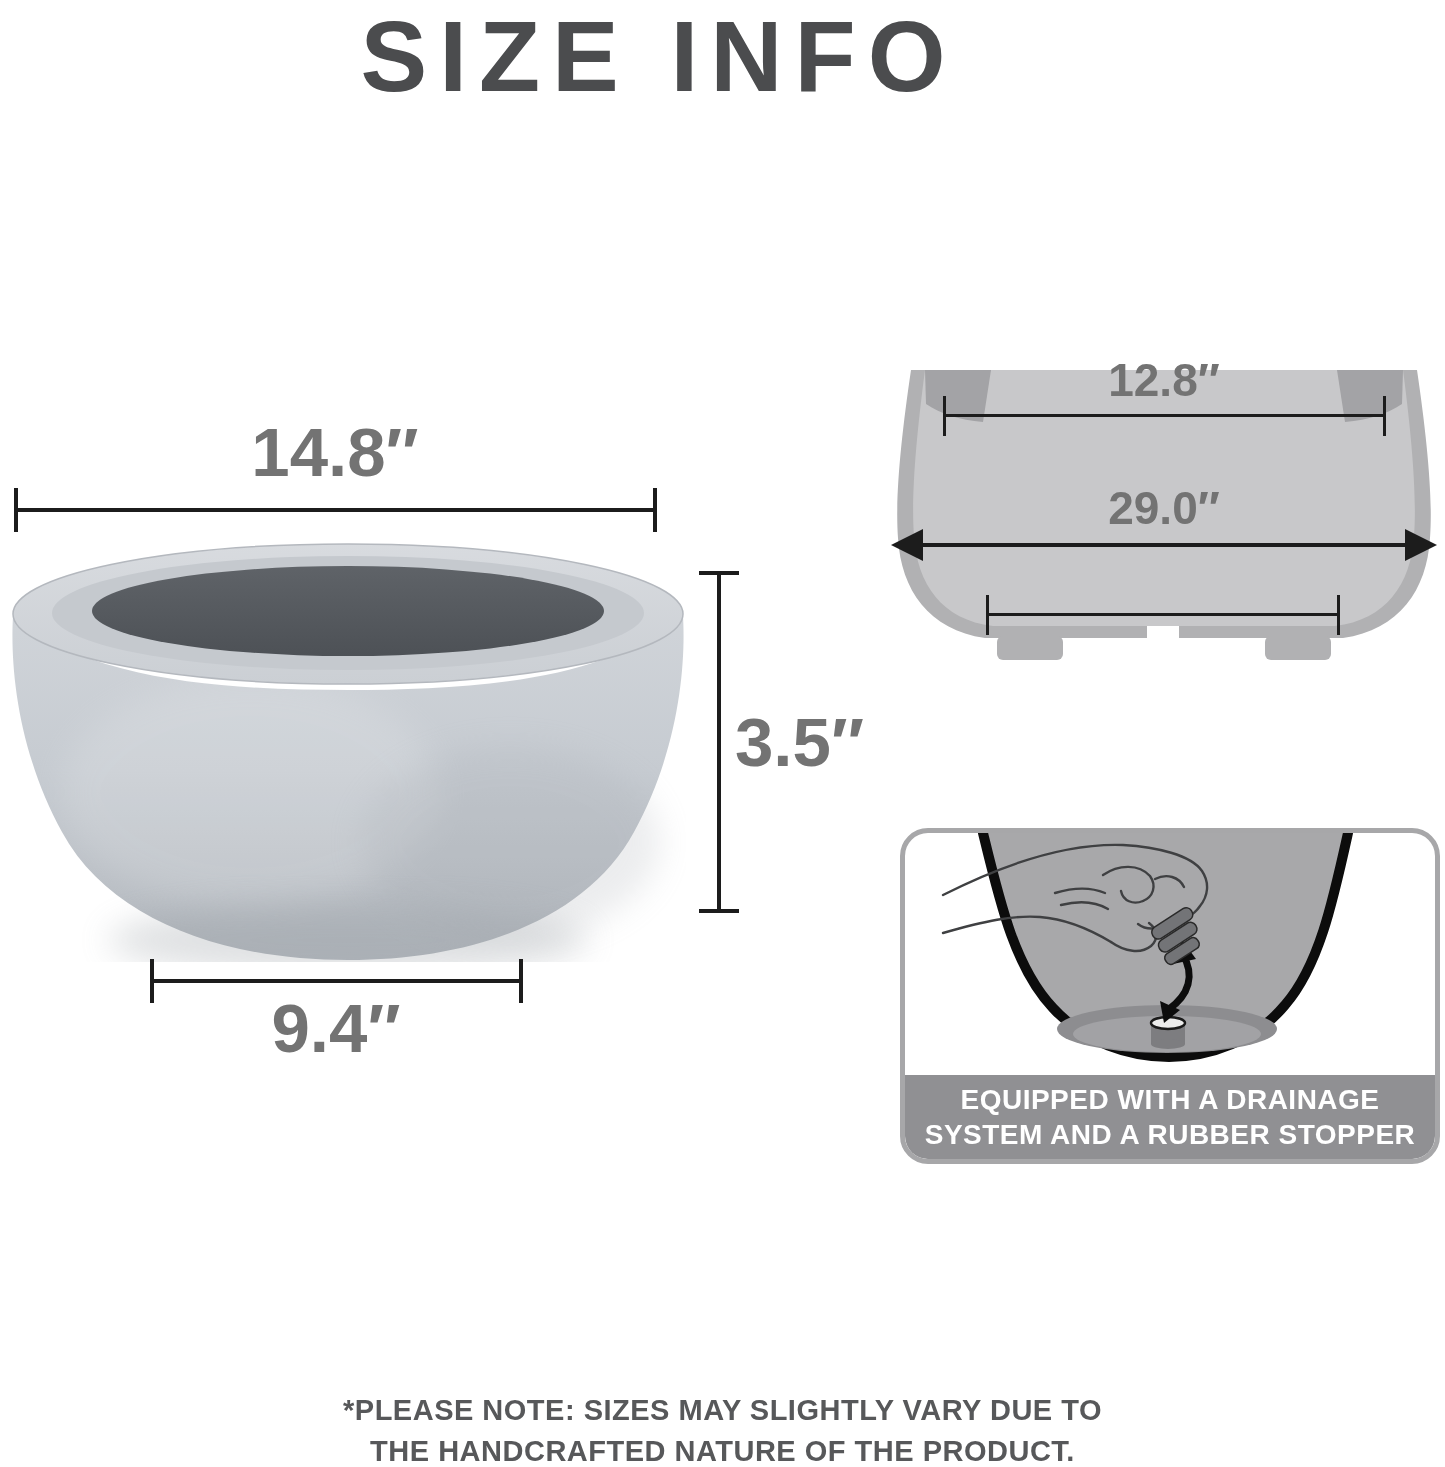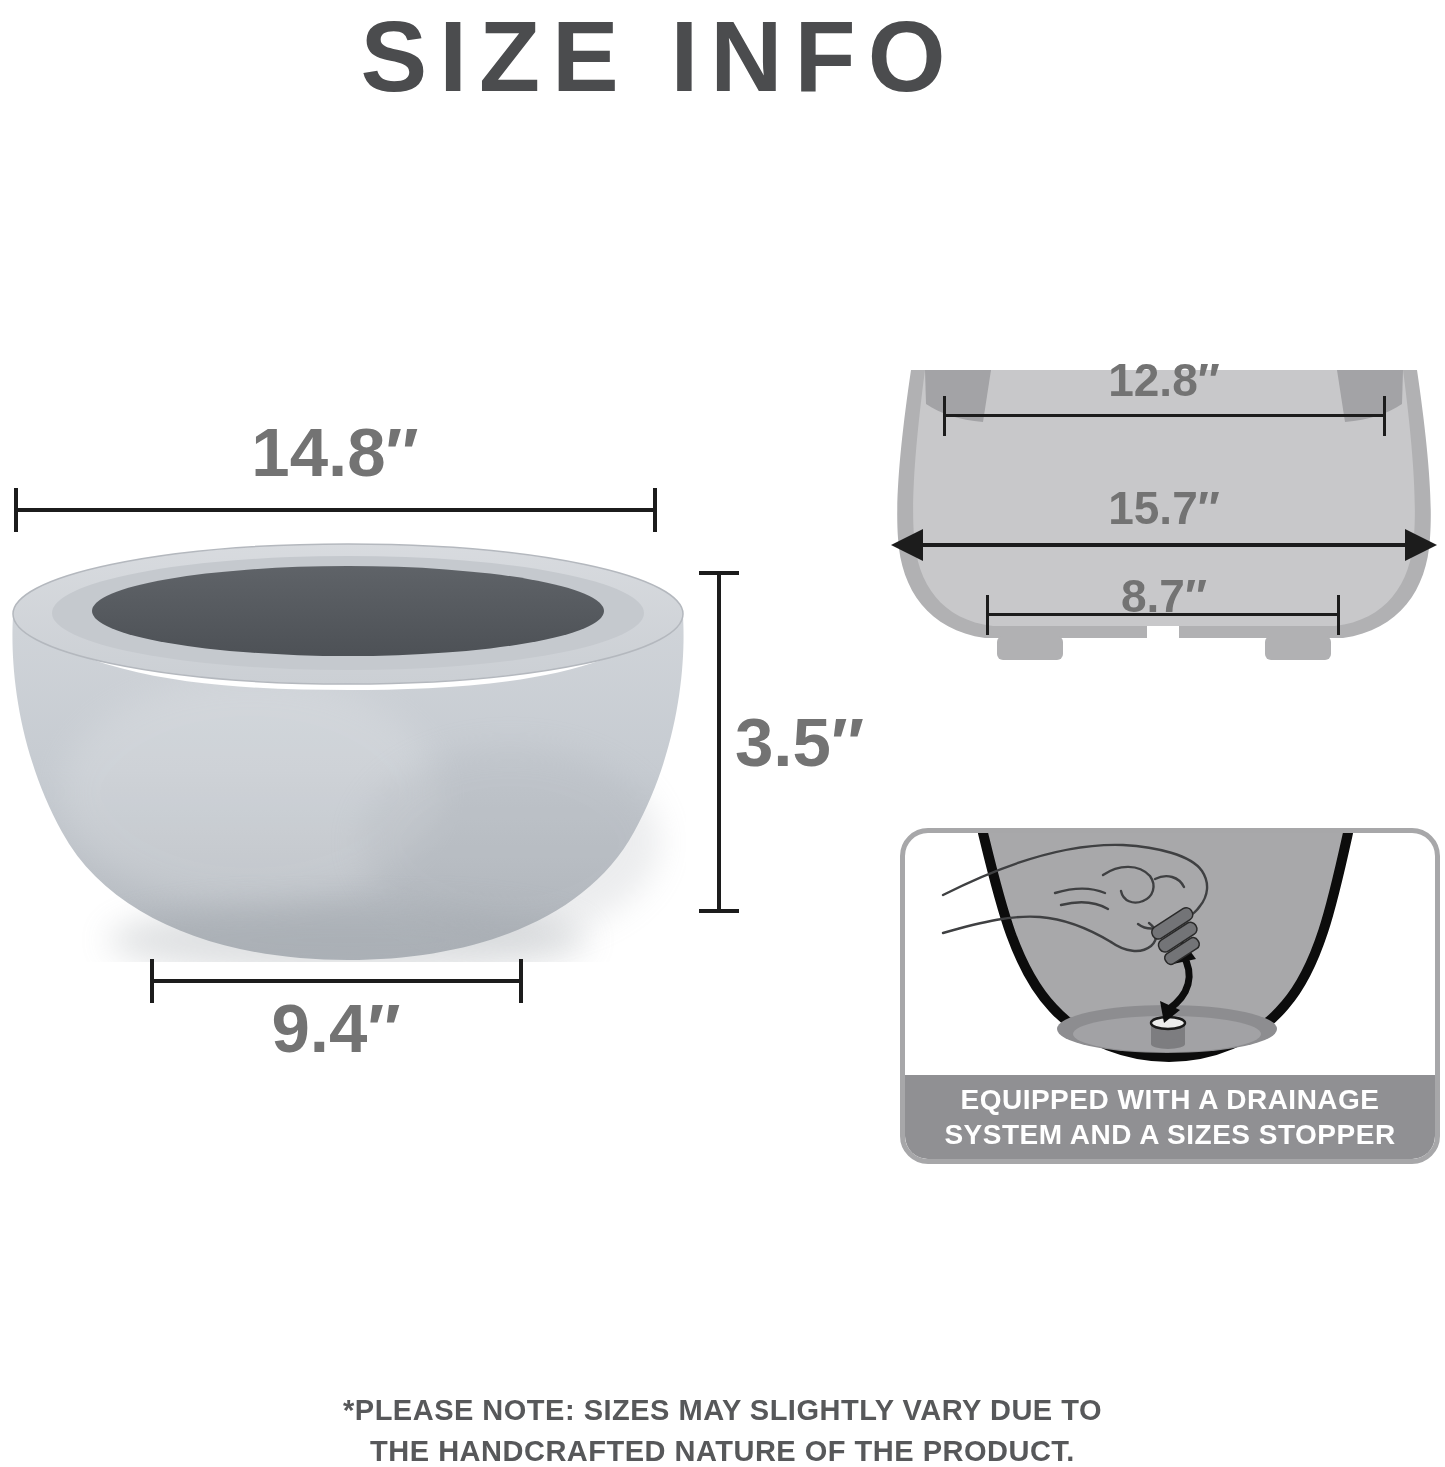--- a/index.html
+++ b/index.html
@@ -150,26 +150,25 @@
     <rect x="374" y="268" width="66" height="24" rx="6" fill="#b1b1b3"></rect>
 
     <rect x="256" y="258" width="32" height="14" fill="#ffffff"></rect>
   </svg>
 
   <div class="dim-label small" style="left:939px;top:356px;width:450px;">12.8″</div>
   <div class="hline thin" style="left:943px;top:414px;width:443px;"></div>
   <div class="tick-v thin" style="left:943px;top:396px;"></div>
   <div class="tick-v thin" style="left:1383px;top:396px;"></div>
 
-  <div class="dim-label small" style="left:939px;top:484px;width:450px;">15.7″</div>
+  <div class="dim-label small" style="left:939px;top:484px;width:450px;">29.0″</div>
   <div class="hline" style="left:905px;top:543px;width:518px;"></div>
   <div class="arrow-left" style="left:891px;top:529px;"></div>
   <div class="arrow-right" style="left:1405px;top:529px;"></div>
 
-  <div class="dim-label small" style="left:939px;top:572px;width:450px;">8.7″</div>
   <div class="hline thin" style="left:986px;top:613px;width:354px;"></div>
   <div class="tick-v thin" style="left:986px;top:595px;"></div>
   <div class="tick-v thin" style="left:1337px;top:595px;"></div>
 
   <div class="drain-box">
     <svg class="drain-art" viewBox="0 0 530 242" aria-hidden="true">
 
       <path d="M 78 0
                C 95 70, 110 135, 148 175
                C 180 210, 225 224, 264 224
@@ -206,21 +205,21 @@
       </g>
 
       <g stroke="#2a2a2a" stroke-width="1.5">
         <rect x="244" y="84" width="46" height="13" rx="6" fill="#737477" transform="rotate(-33 267 90)"></rect>
         <rect x="251" y="98" width="43" height="13" rx="6" fill="#737477" transform="rotate(-33 272 104)"></rect>
         <rect x="258" y="112" width="38" height="12" rx="5" fill="#737477" transform="rotate(-33 277 118)"></rect>
       </g>
     </svg>
     <div class="drain-caption">
       <span>EQUIPPED WITH A DRAINAGE</span>
-      <span>SYSTEM AND A SIZES STOPPER</span>
+      <span>SYSTEM AND A RUBBER STOPPER</span>
     </div>
   </div>
 
   <div class="footnote">
     <div>*PLEASE NOTE: SIZES MAY SLIGHTLY VARY DUE TO</div>
     <div>THE HANDCRAFTED NATURE OF THE PRODUCT.</div>
   </div>
 
 </div>
 

